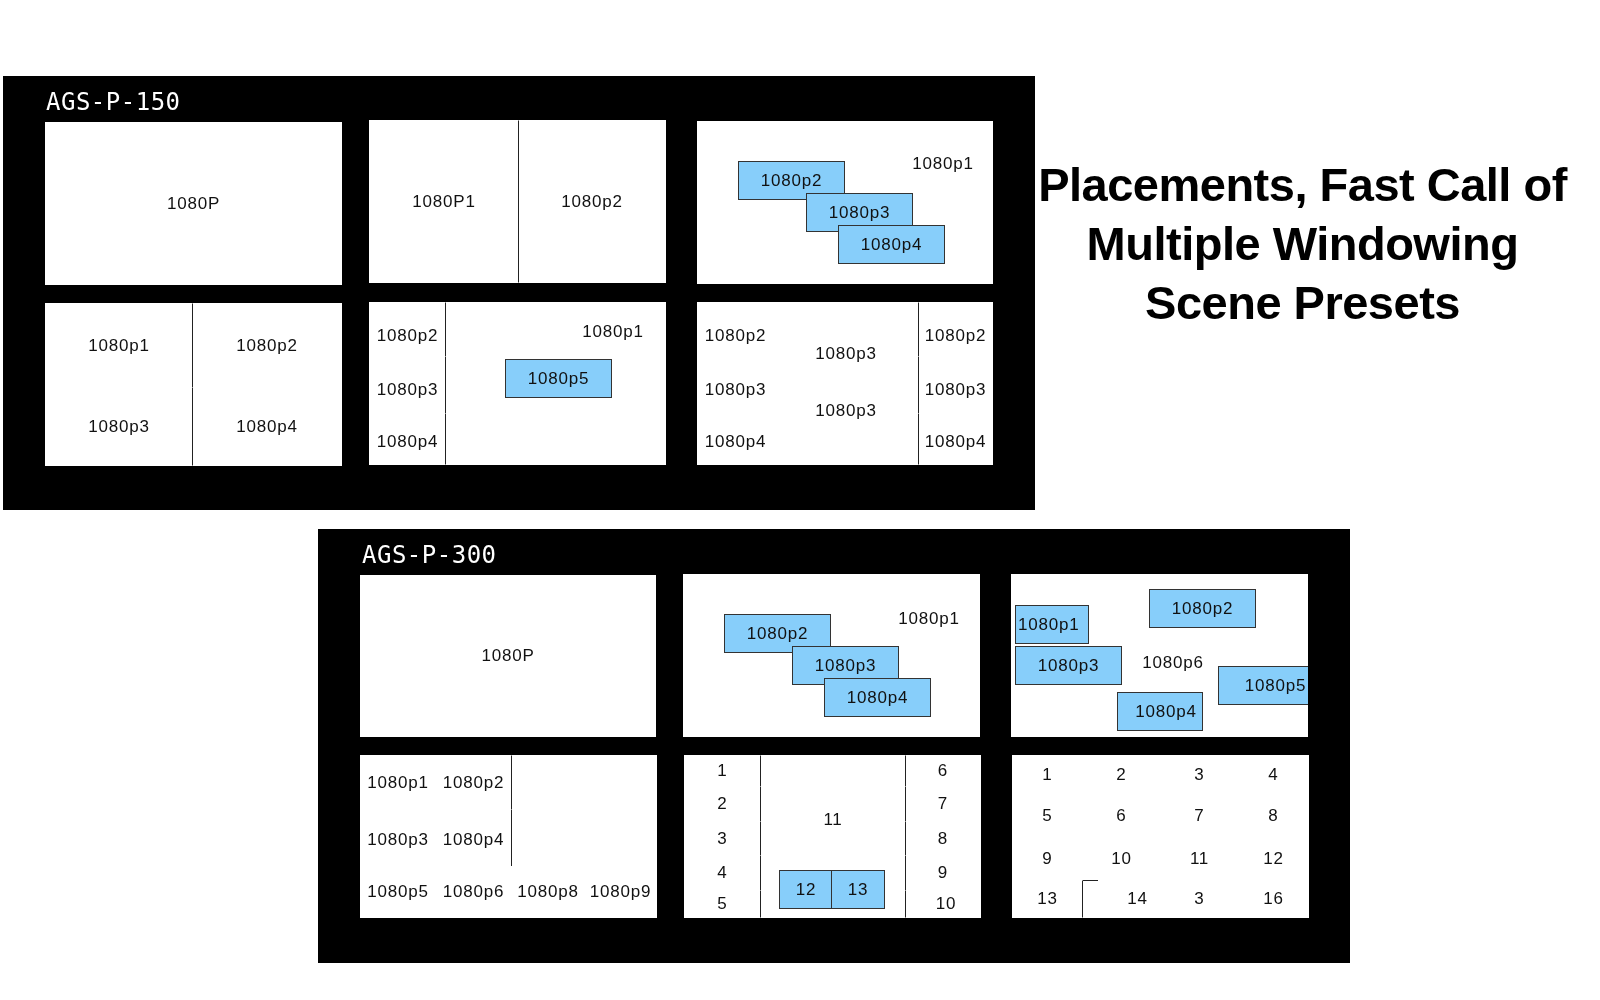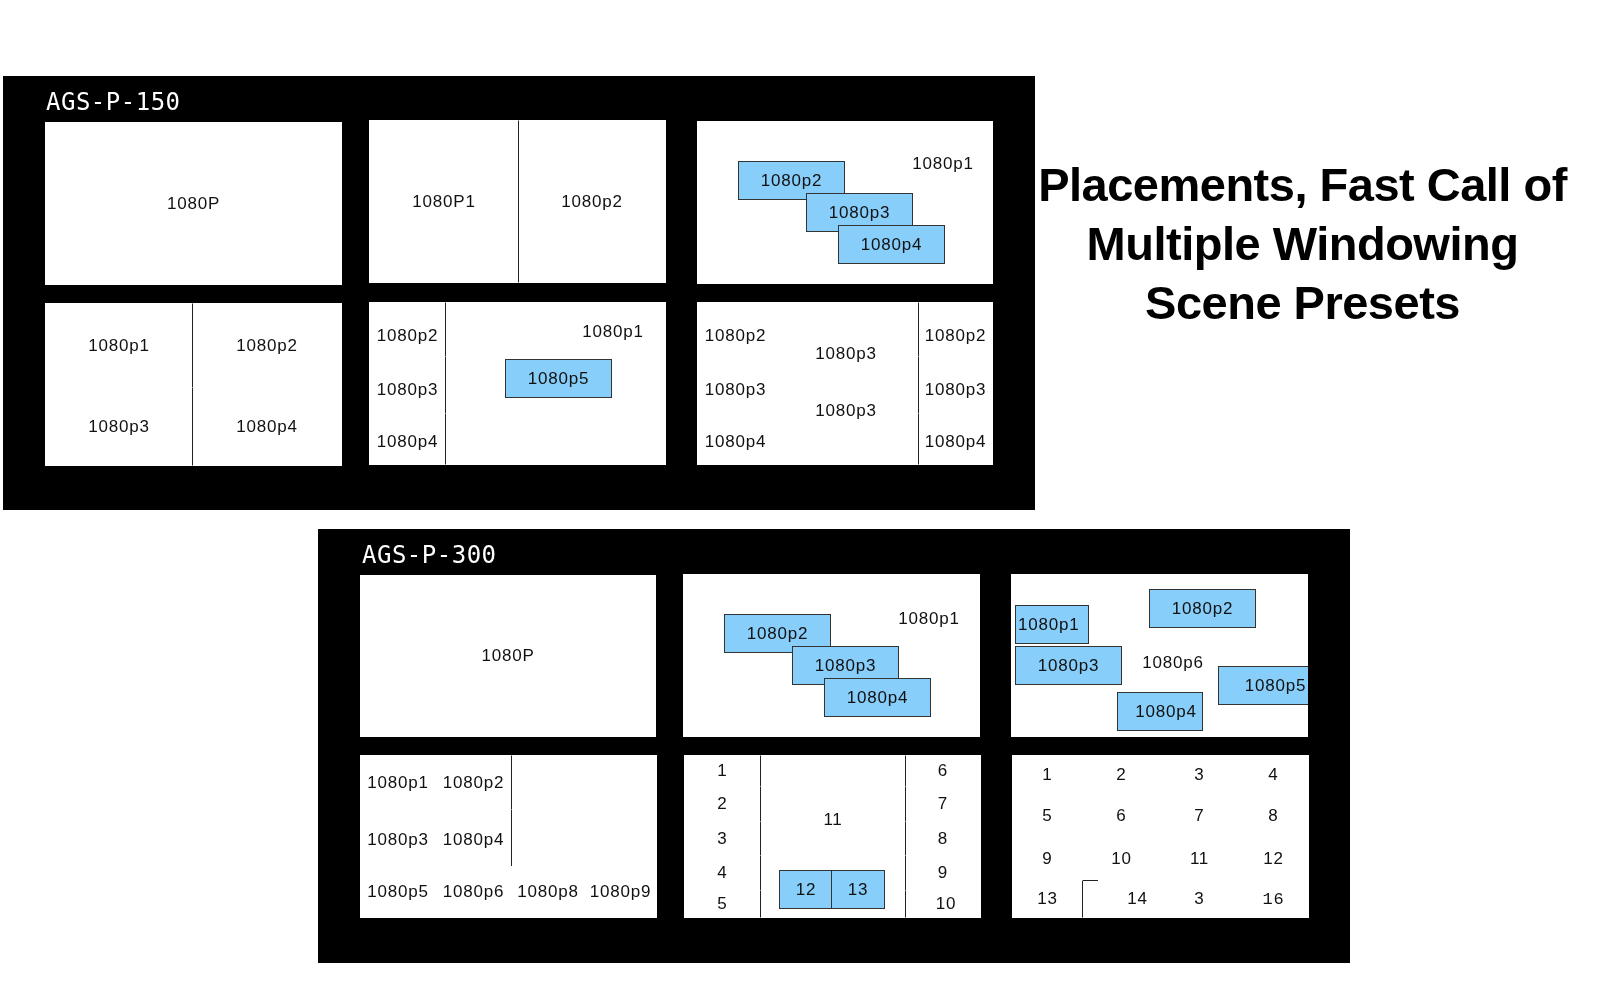--- a/index.html
+++ b/index.html
@@ -130,15 +130,15 @@
     <div class="cell" style="left:226px; top:39px; width:71px; height:44px; border-color:#fff; border-bottom-color:#222;">8</div>
 
     <div class="cell" style="left:0; top:82px; width:71px; height:44px; border-color:#fff; border-right-color:#222; border-bottom-color:#222;">9</div>
     <div class="cell" style="left:70px; top:82px; width:79px; height:44px; border-color:#fff; border-right-color:#222; border-bottom-color:#222;">10</div>
     <div class="cell" style="left:148px; top:82px; width:79px; height:44px; border-color:#fff; border-right-color:#222; border-bottom-color:#222;">11</div>
     <div class="cell" style="left:226px; top:82px; width:71px; height:44px; border-color:#fff; border-bottom-color:#222;">12</div>
 
     <div class="cell" style="left:0; top:125px; width:71px; height:38px; border-color:#fff; border-right-color:#222;">13</div>
     <div class="cell" style="left:86px; top:125px; width:79px; height:38px; border-color:#fff; border-right-color:#222;">14</div>
     <div class="cell" style="left:148px; top:125px; width:79px; height:38px; border-color:#fff; border-right-color:#222;">3</div>
-    <div class="cell" style="left:226px; top:125px; width:71px; height:38px; border-color:#fff;font-family:Liberation Mono, monospace;">16</div>
+    <div class="cell" style="left:226px; top:125px; width:71px; height:38px; border-color:#fff;">16</div>
   </div>
 </div>
 
 </body></html>

